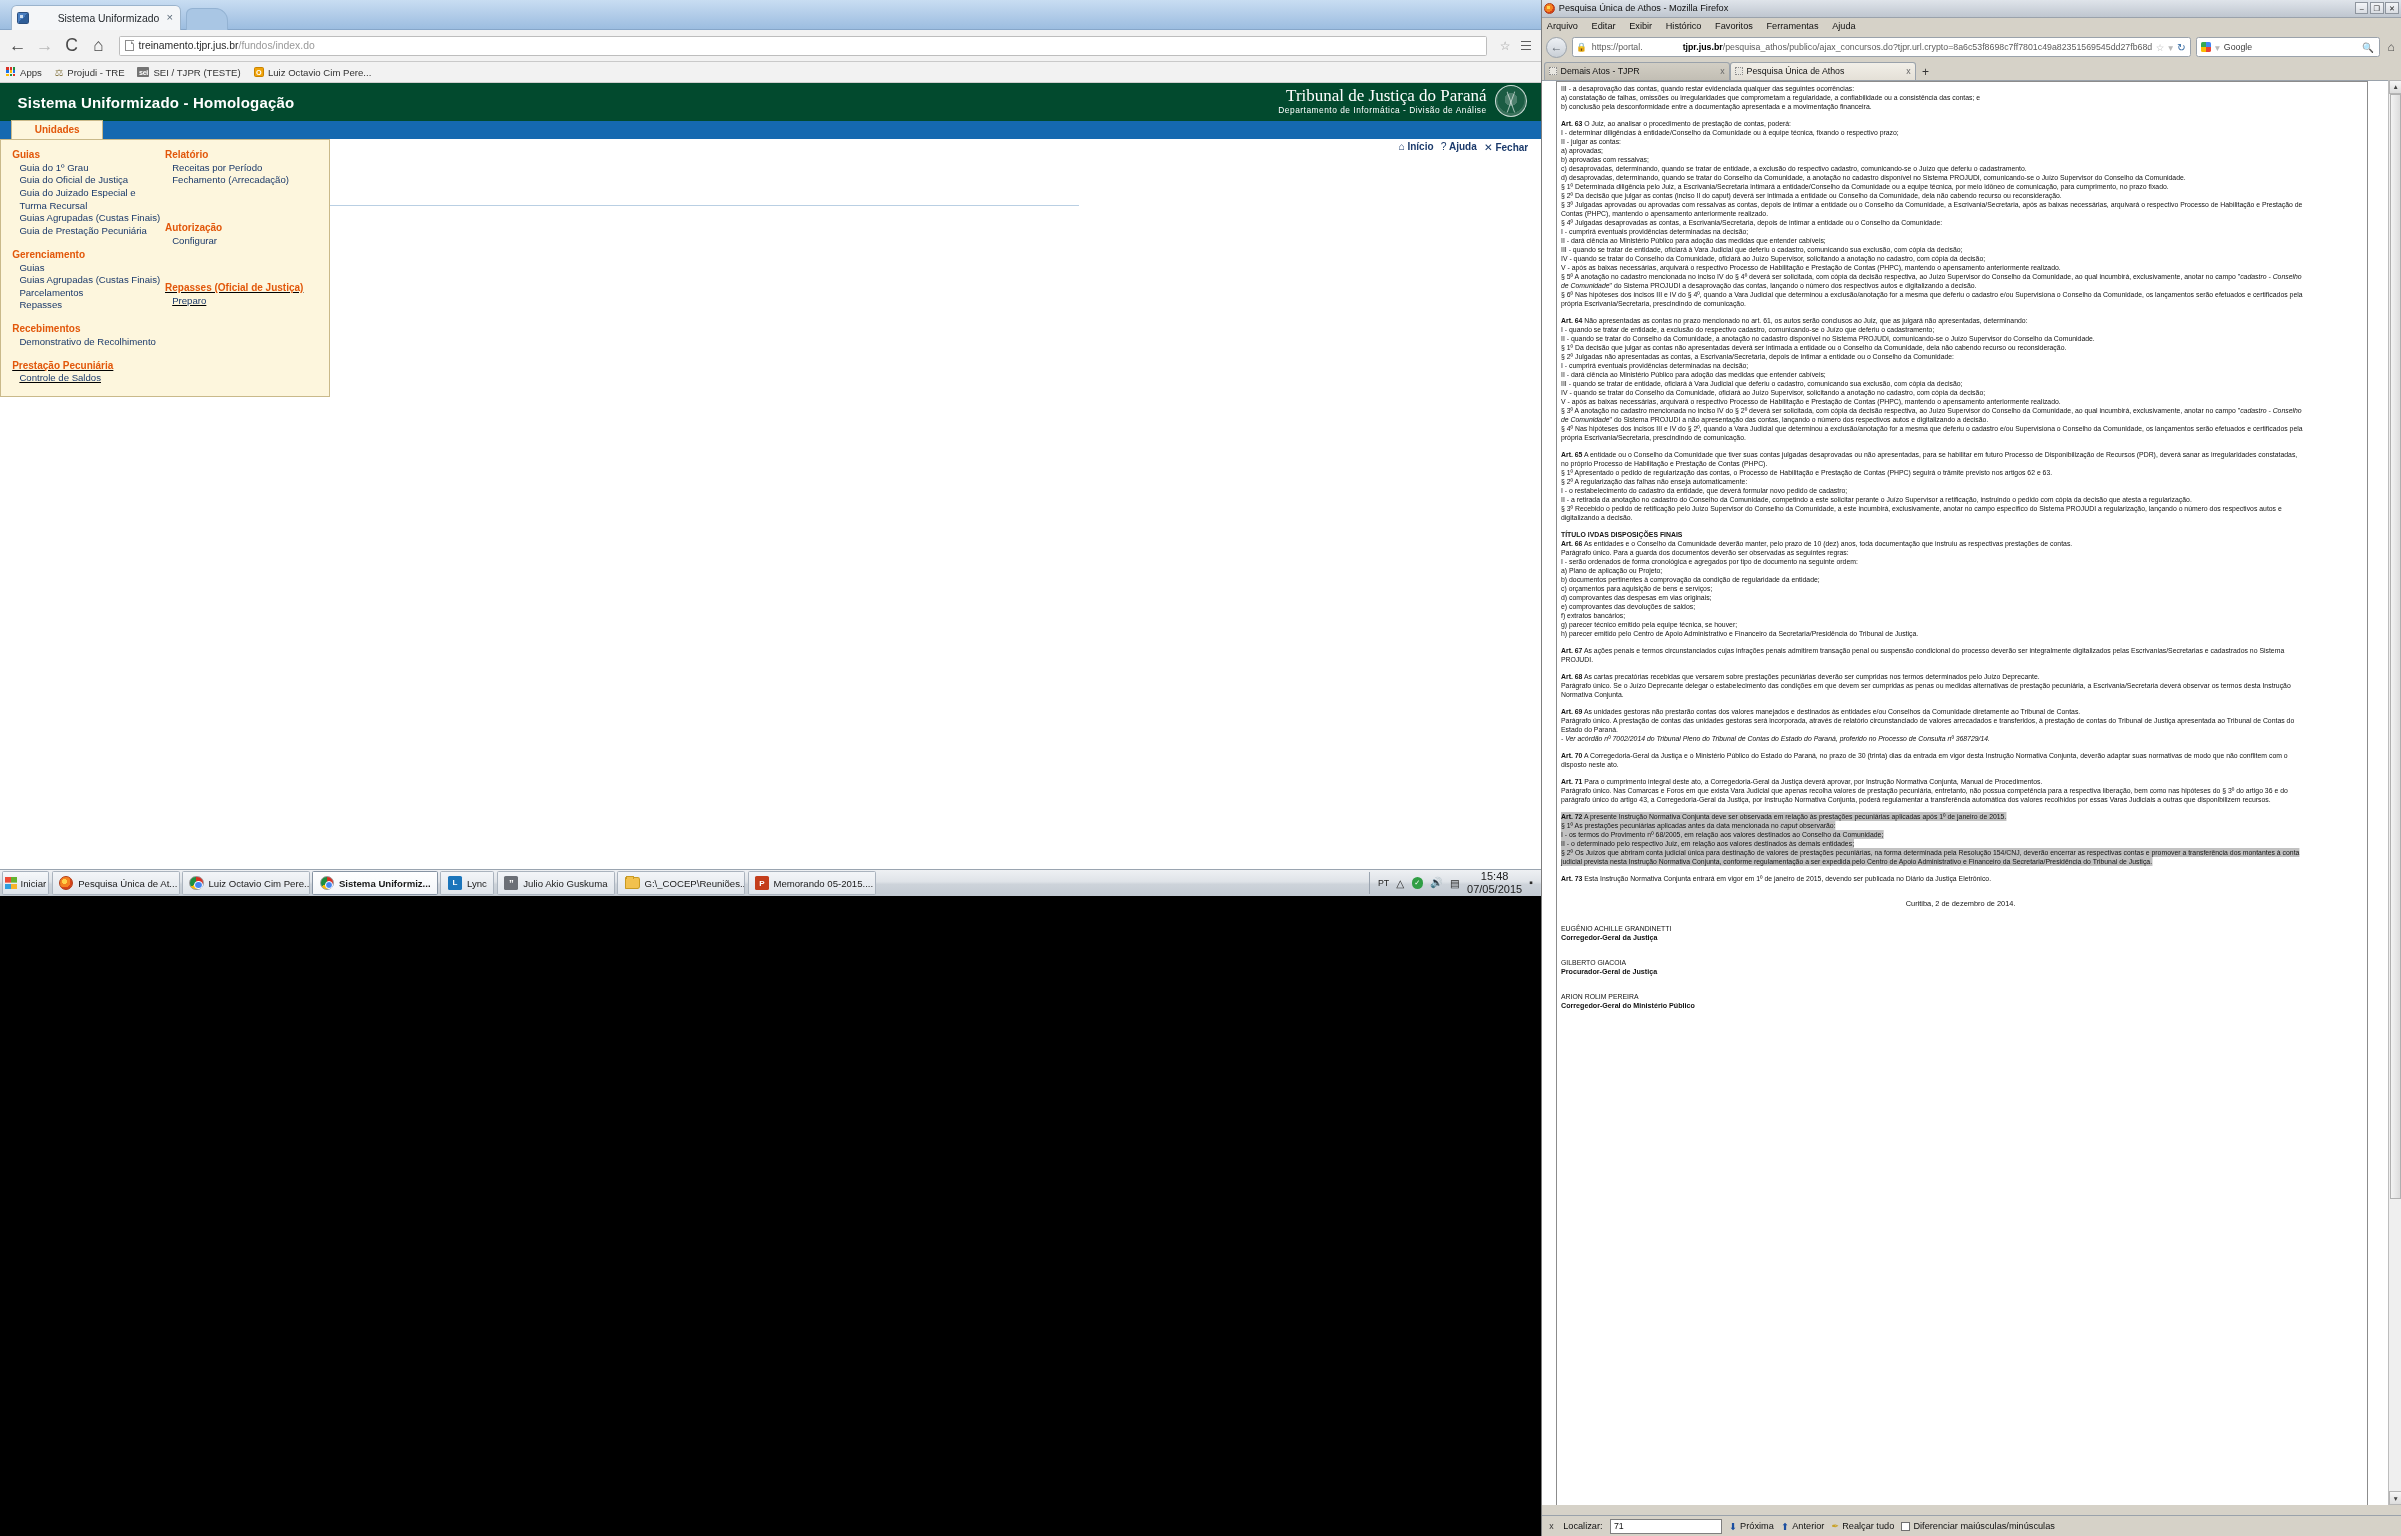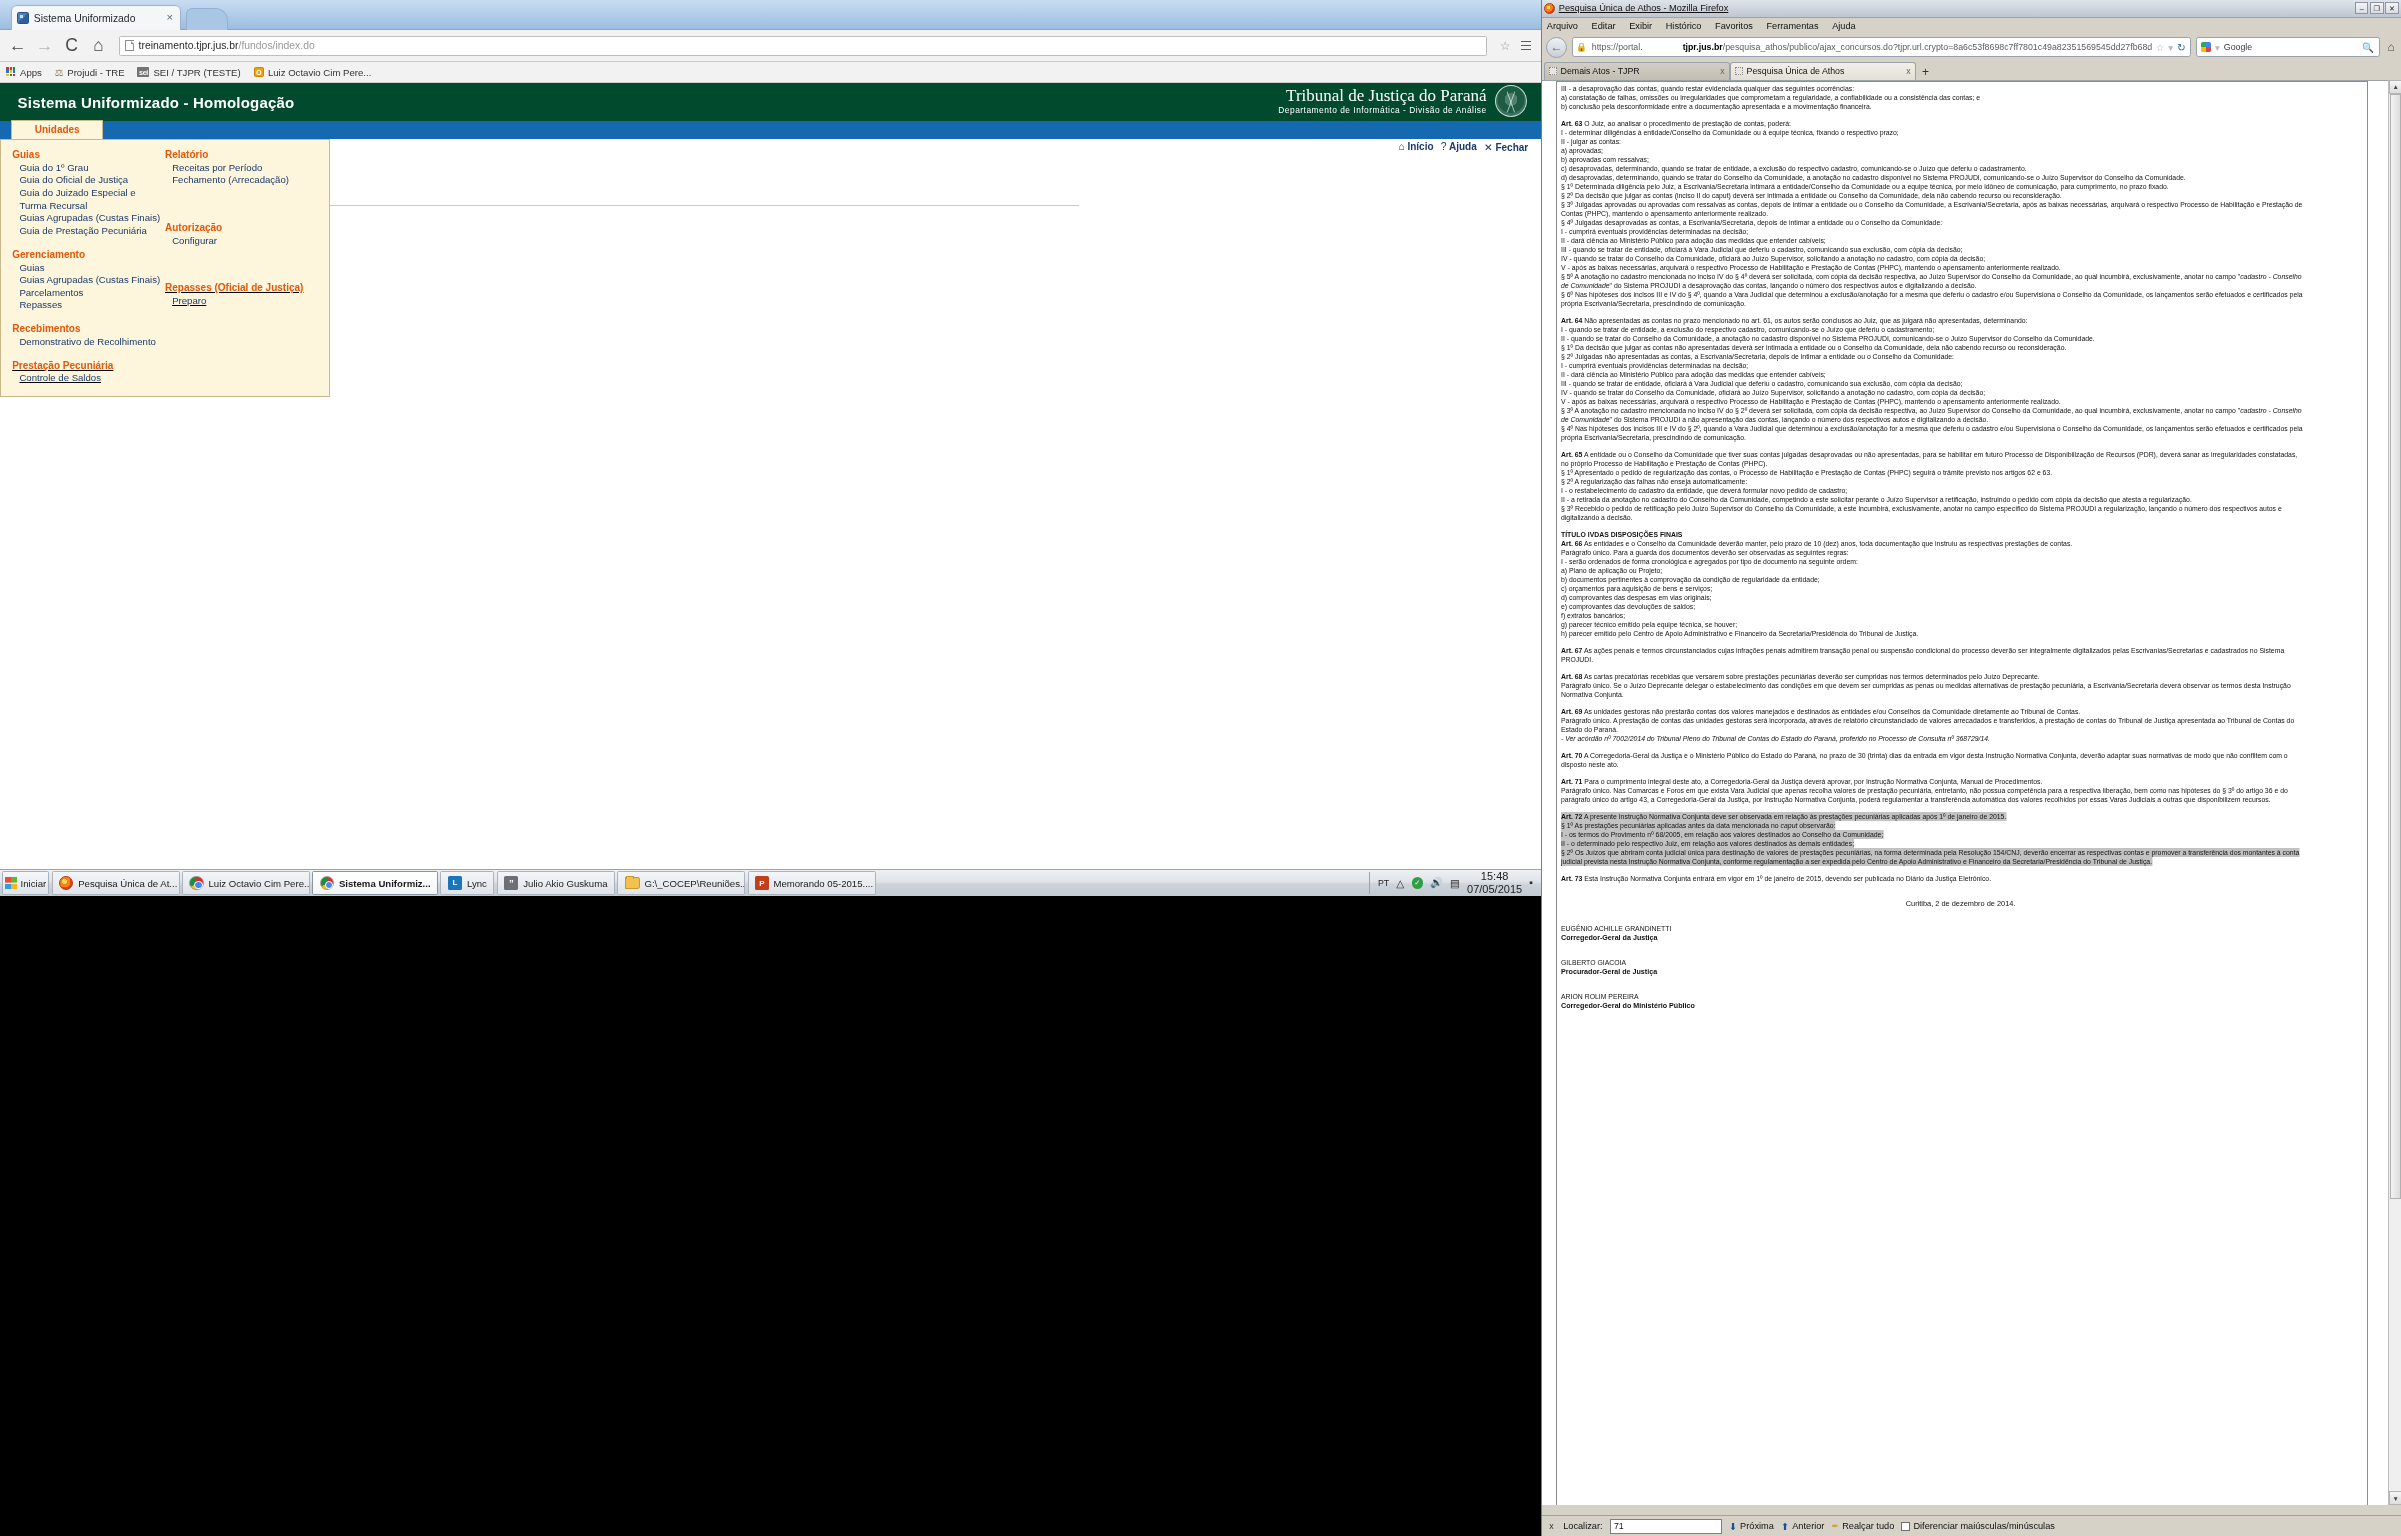--- a/index.html
+++ b/index.html
@@ -22,21 +22,21 @@
   .chrome-tabstrip {
     position: relative; height: 30px;
     background: linear-gradient(to bottom, #c8ddf2 0%, #b0cbe8 55%, #9cbde0 100%);
     border-bottom: 0.8px solid #86a6c9;
   }
   .chrome-tab {
     position: absolute; left: 11.2px; top: 4.8px; height: 25.6px; width: 170px;
     background: #f4f6f8;
     border: 0.8px solid #9ab3cc; border-bottom: none;
     border-radius: 5.6px 5.6px 0 0;
-    display: flex; align-items: center; padding: 0 4.8px; gap: 4.8px;
+    display: flex; align-items: center; padding: 0 4.8px; gap: 4.8px; text-align: right;
   }
   .tab-favicon {
     width: 12px; height: 12px; flex: 0 0 12px;
     background:
       linear-gradient(135deg,#4a7fc1 0 50%, #2f5e99 50% 100%);
     border: 0.8px solid #2a4f80; border-radius: 1.6px;
     position: relative;
   }
   .tab-favicon::after{
     content:""; position:absolute; left:1.6px; top:1.6px; width:3.2px; height:3.2px;
@@ -275,21 +275,21 @@
     height: 17.6px;
     background: linear-gradient(to bottom,#dfe4ea 0%, #cfd5dd 50%, #bfc6cf 100%);
     border-bottom: 0.8px solid #9aa2ab;
     display: flex; align-items: center; padding: 0 1.6px; gap: 4px;
   }
   .ff-logo {
     width:11.2px;height:11.2px;border-radius:50%;flex:0 0 11.2px;
     background: radial-gradient(circle at 38% 38%, #ffd24a 0 22%, #f58220 23% 55%, #d7431a 56% 100%);
     border:0.8px solid #b33a12;
   }
-  .ff-title { font-size: 9.2px; color: #111; flex: 1 1 auto; white-space: nowrap; text-decoration: underline; }
+  .ff-title { font-size: 9.2px; color: #111; flex: 1 1 auto; white-space: nowrap; }
   .ff-winbtns { display:flex; gap:1.6px; padding-right:1.6px; }
   .ff-winbtn {
     width:13.6px;height:12px;border:0.8px solid #8e959e;
     background: linear-gradient(to bottom,#f2f4f7,#d9dde3);
     font-size:7.2px; color:#222; display:flex; align-items:center; justify-content:center;
     line-height:1;
   }
   .ff-menubar {
     height: 16px; background: #d6d2c8;
     display:flex; align-items:center; gap:13.6px; padding: 0 4.8px;

